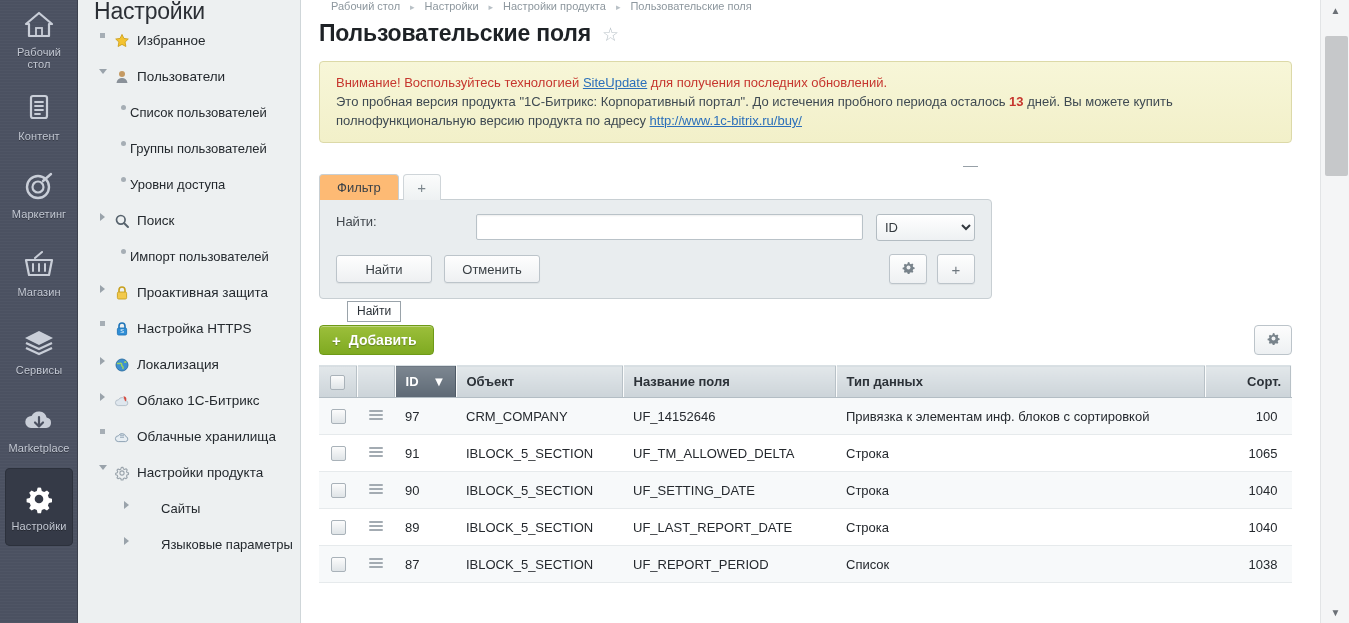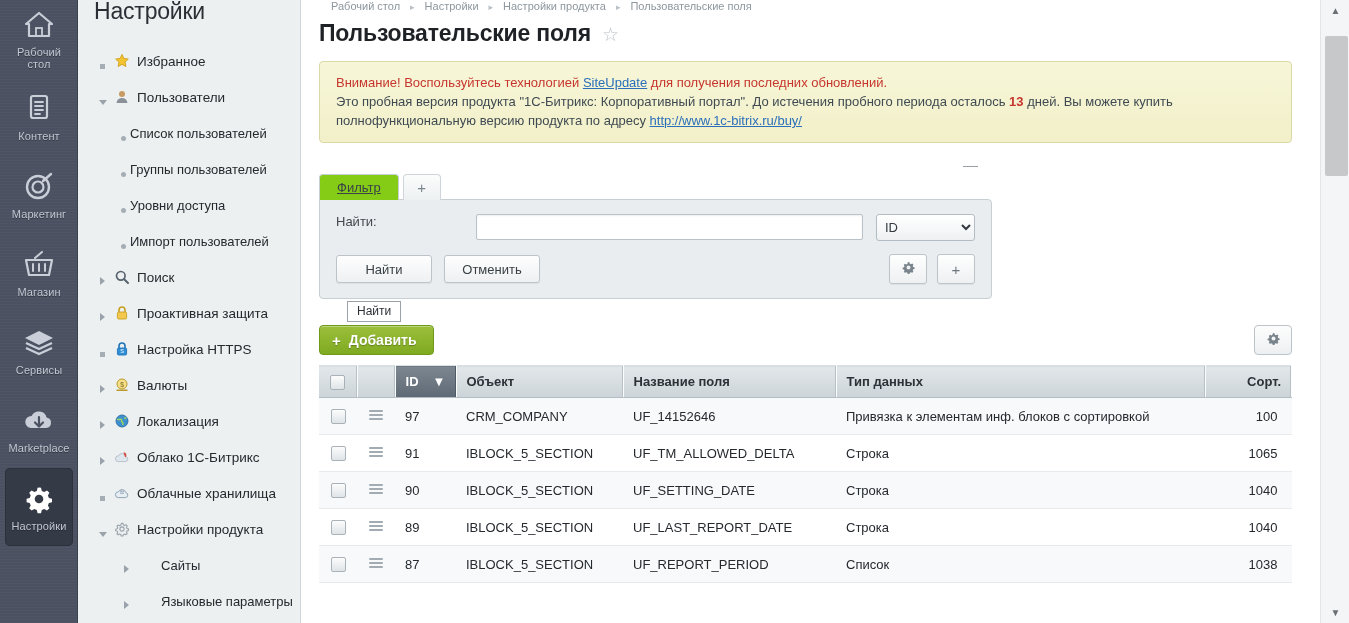--- a/index.html
+++ b/index.html
@@ -43,21 +43,21 @@
     border-right: 1px solid #cfd6d9;
     overflow: hidden;
   }
   .menu-title {
     font-size: 23px; color: #2b2f35; font-weight: normal;
     padding: 0 0 0 16px; line-height: 26px; margin-top: -2px;
     letter-spacing: -.2px;
   }
   .menu-list { margin-top: 9px; }
   .mi {
-    display: flex; align-items: flex-end; height: 36px; cursor: pointer;
+    display: flex; align-items: flex-start; height: 36px; cursor: pointer;
     font-size: 13.5px; color: #24292e; padding-left: 16px;
   }
   .mi .tw { width: 17px; flex: 0 0 17px; display: flex; align-items: center; justify-content: center; }
   .mi .ic { width: 22px; flex: 0 0 22px; display: flex; align-items: center; justify-content: center; margin-right: 4px; }
   .mi .lb { white-space: nowrap; }
   .mi.sub { padding-left: 38px; font-size: 13px; }
   .mi.sub2 { padding-left: 40px; font-size: 13px; }
   .mi.sub .tw { width: 14px; flex: 0 0 14px; }
 
   .tri { width: 0; height: 0; border-left: 5px solid #9aa3ab; border-top: 4px solid transparent; border-bottom: 4px solid transparent; }
@@ -99,21 +99,21 @@
   .ftabs { display: flex; align-items: flex-end; height: 26px; position: relative; z-index: 3; }
   .ftab {
     background: linear-gradient(180deg,#fdfdfd,#f3f5f6);
     border: 1px solid #cfd5d9; border-bottom: none;
     border-radius: 4px 4px 0 0;
     height: 26px; padding: 0 17px;
     display: flex; align-items: center;
     font-size: 13px; color: #3b4248; cursor: pointer;
     position: relative; top: 1px;
   }
-  .ftab.act { background: #84cc16; border-color: #c8cfd3; text-decoration: underline; }
+  .ftab.act { background: #fdba74; border-color: #c8cfd3; }
   .ftab-plus {
     margin-left: 4px; width: 38px; padding: 0;
     justify-content: center; font-size: 15px; color: #7b858c;
     background: linear-gradient(180deg,#fbfcfc,#eef1f2);
   }
   .fbody {
     background: #e9edef;
     background-image: radial-gradient(circle, rgba(255,255,255,.75) .6px, transparent .7px);
     background-size: 4px 4px;
     border: 1px solid #c8cfd3; border-radius: 0 4px 4px 4px;
@@ -352,38 +352,38 @@
             <span class="dot"></span>
           </span>
         <span class="lb">Группы пользователей</span>
       </div>
       <div class="mi sub">
         <span class="tw">
             <span class="dot"></span>
           </span>
         <span class="lb">Уровни доступа</span>
       </div>
-      <div class="mi sub">
-        <span class="tw">
-            <span class="dot"></span>
-          </span>
-        <span class="lb">Импорт пользователей</span>
-      </div>
-
       <div class="mi">
         <span class="tw">
             <span class="tri"></span>
           </span>
         <span class="ic">
           <svg width="16" height="16" viewBox="0 0 16 16">
               <circle cx="6.8" cy="6.8" r="4.3" fill="none" stroke="#57636d" stroke-width="1.7"></circle>
               <path d="M10.2 10.2 14 14" stroke="#57636d" stroke-width="2" stroke-linecap="round"></path>
             </svg>
         </span>
         <span class="lb">Поиск</span>
+      </div>
+
+      <div class="mi sub">
+        <span class="tw">
+            <span class="dot"></span>
+          </span>
+        <span class="lb">Импорт пользователей</span>
       </div>
 
       <div class="mi">
         <span class="tw">
             <span class="tri"></span>
           </span>
         <span class="ic">
           <svg width="16" height="16" viewBox="0 0 16 16">
               <path d="M5 7V5a3 3 0 0 1 6 0v2" fill="none" stroke="#c8a01e" stroke-width="1.6"></path>
               <rect x="3.4" y="7" width="9.2" height="7" rx="1.3" fill="#f2c94c" stroke="#c8a01e" stroke-width=".9"></rect>
@@ -399,33 +399,20 @@
         <span class="ic">
           <svg width="16" height="16" viewBox="0 0 16 16">
               <path d="M5 7V5a3 3 0 0 1 6 0v2" fill="none" stroke="#1f74b8" stroke-width="1.6"></path>
               <rect x="3.4" y="7" width="9.2" height="7" rx="1.3" fill="#2f8ed6" stroke="#1f74b8" stroke-width=".9"></rect>
               <text x="8" y="12.4" font-size="5.6" fill="#fff" text-anchor="middle" font-family="Liberation Sans">S</text>
             </svg>
         </span>
         <span class="lb">Настройка HTTPS</span>
       </div>
 
-      <div class="mi">
-        <span class="tw">
-            <span class="tri"></span>
-          </span>
-        <span class="ic">
-          <svg width="16" height="16" viewBox="0 0 16 16">
-              <circle cx="8" cy="7" r="5" fill="#f6e08a" stroke="#b99a2a" stroke-width="1"></circle>
-              <text x="8" y="9.5" font-size="6.5" fill="#7a6413" text-anchor="middle" font-family="Liberation Sans">$</text>
-              <path d="M3 13.2h10" stroke="#b99a2a" stroke-width="1.4" stroke-linecap="round"></path>
-            </svg>
-        </span>
-        <span class="lb">Валюты</span>
-      </div>
 
       <div class="mi">
         <span class="tw">
             <span class="tri"></span>
           </span>
         <span class="ic">
           <svg width="16" height="16" viewBox="0 0 16 16">
               <circle cx="8" cy="8" r="6" fill="#3d8fd1" stroke="#2a6d9f" stroke-width=".9"></circle>
               <path d="M3 6.4c2.4.8 3.1-.7 4.4.2.9.6-.5 1.8.6 2.4 1.1.6 1.4 2.2.6 3.1" fill="none" stroke="#9ed45f" stroke-width="1.5"></path>
               <path d="M11.5 4.1c-1.3.2-1.9 1.2-1.1 1.8.8.5 2 .1 2.4-.8" fill="#9ed45f"></path>

